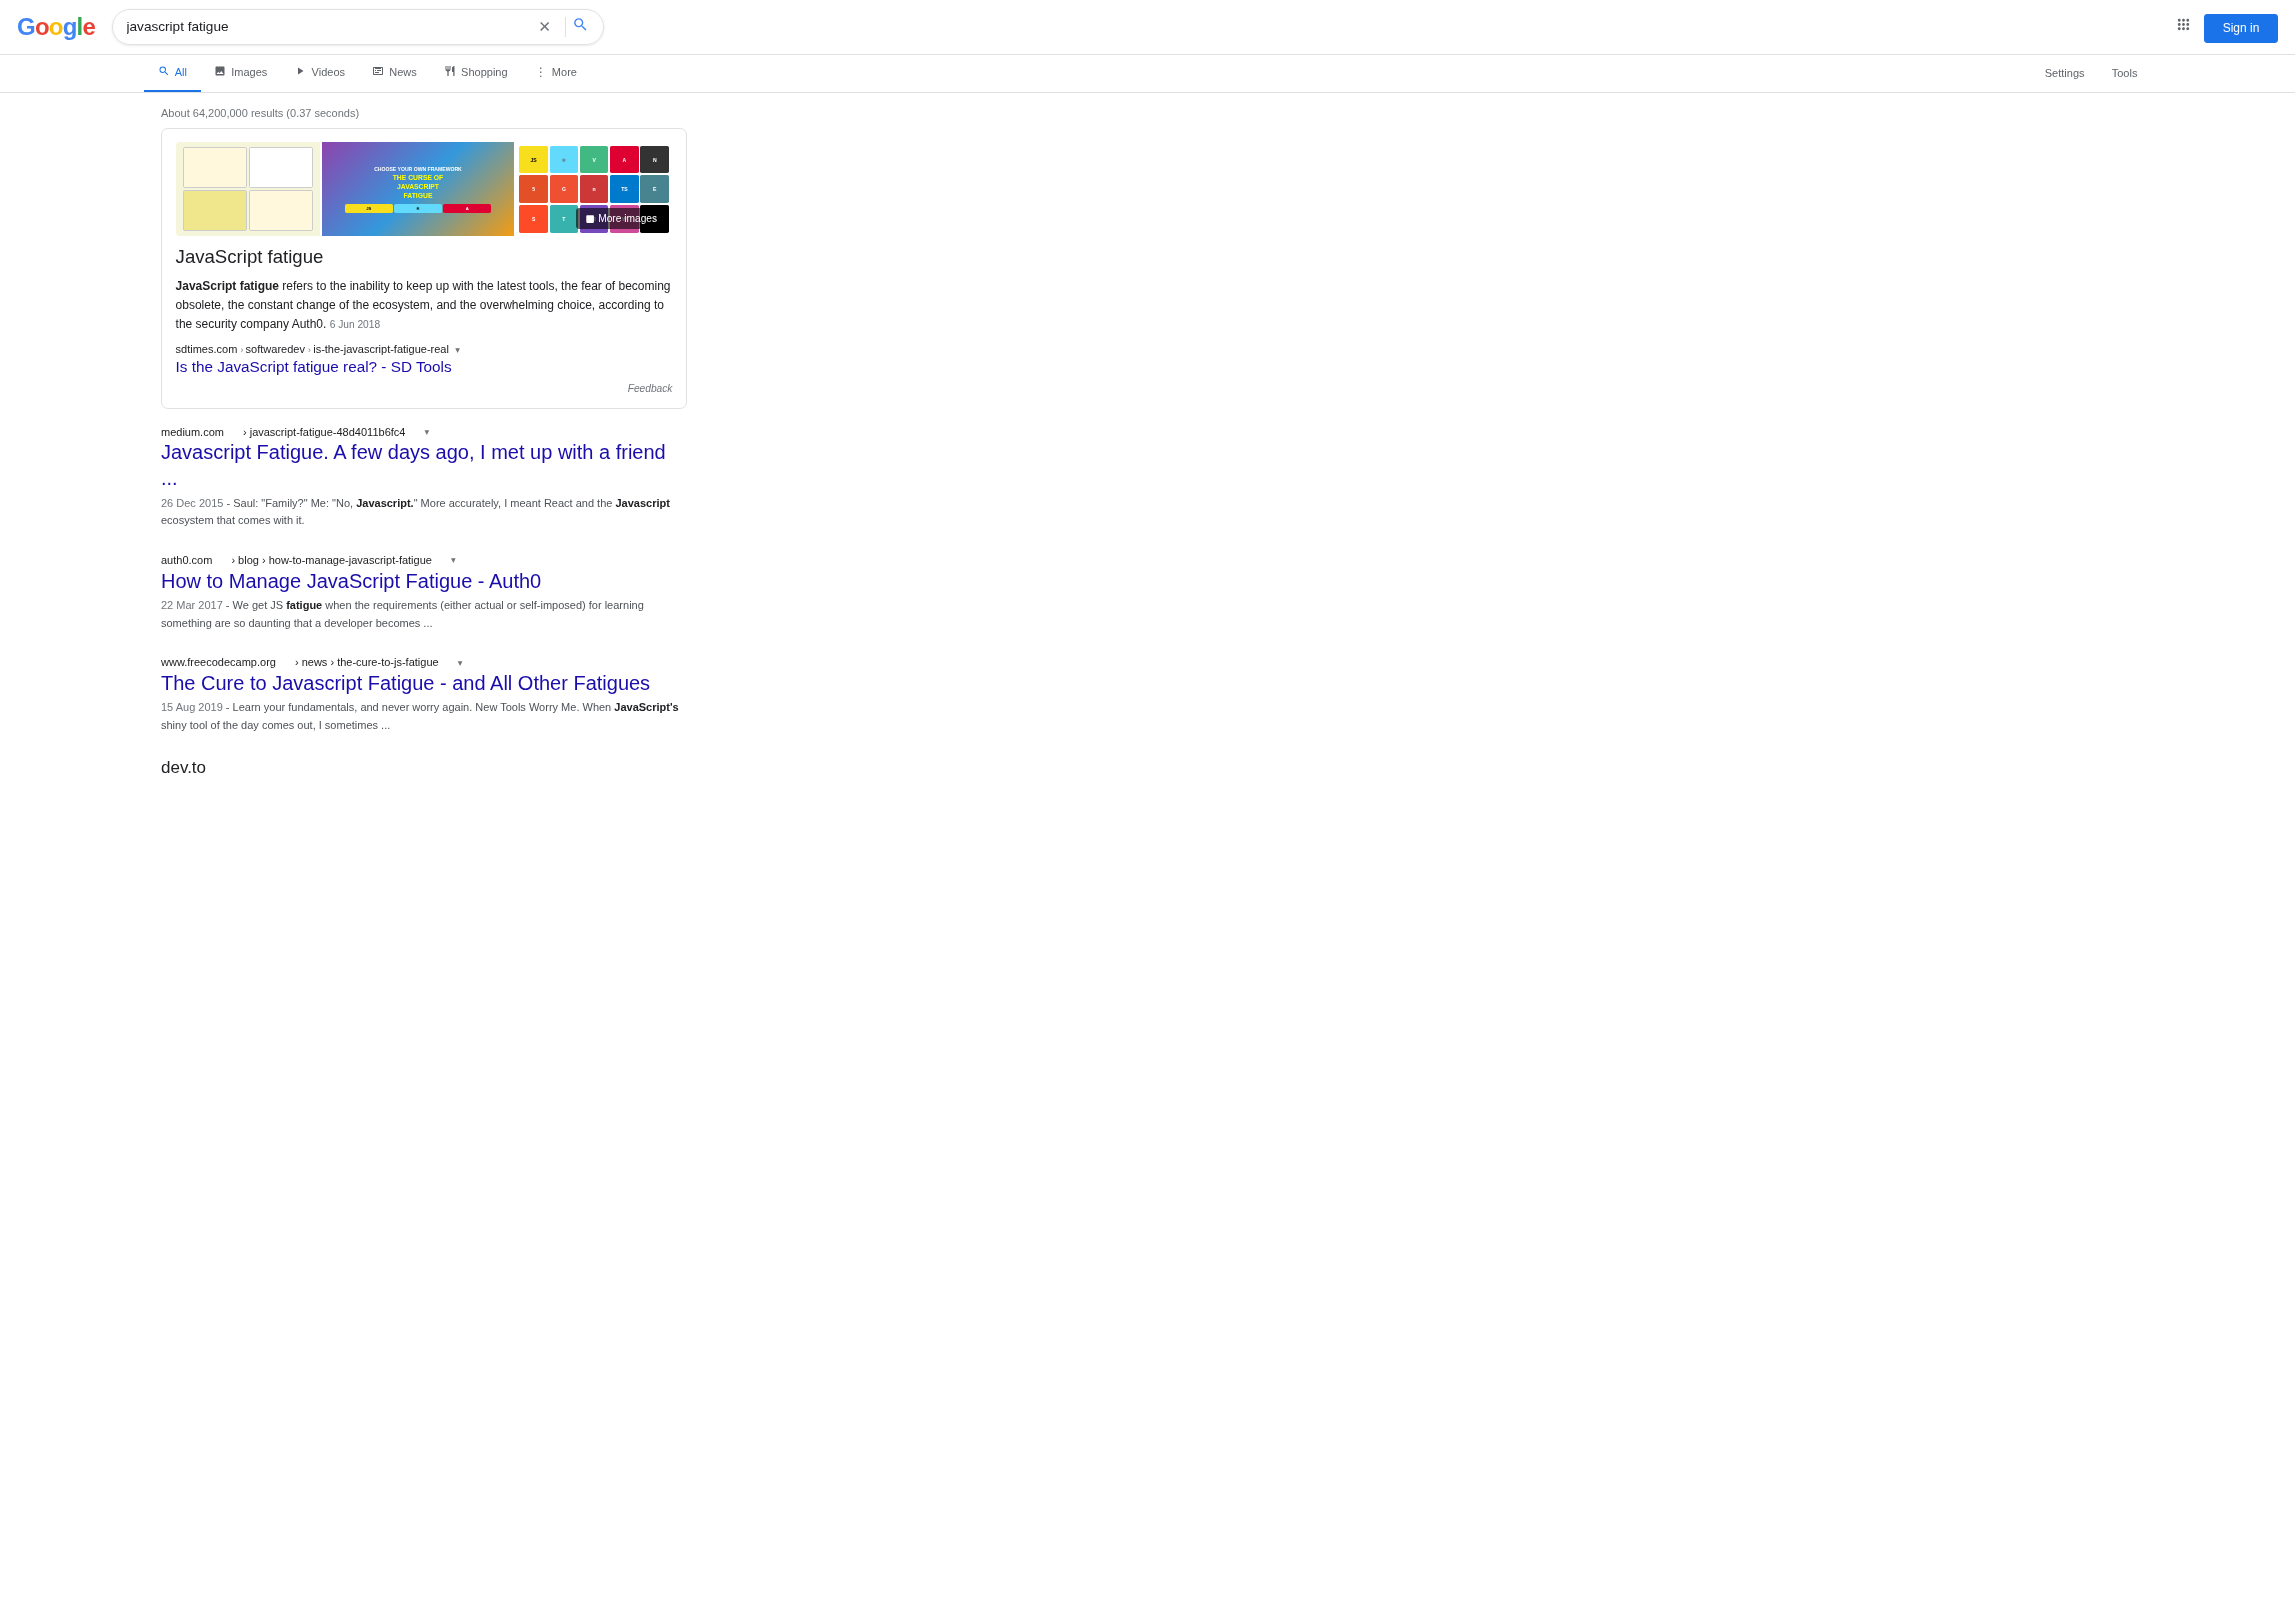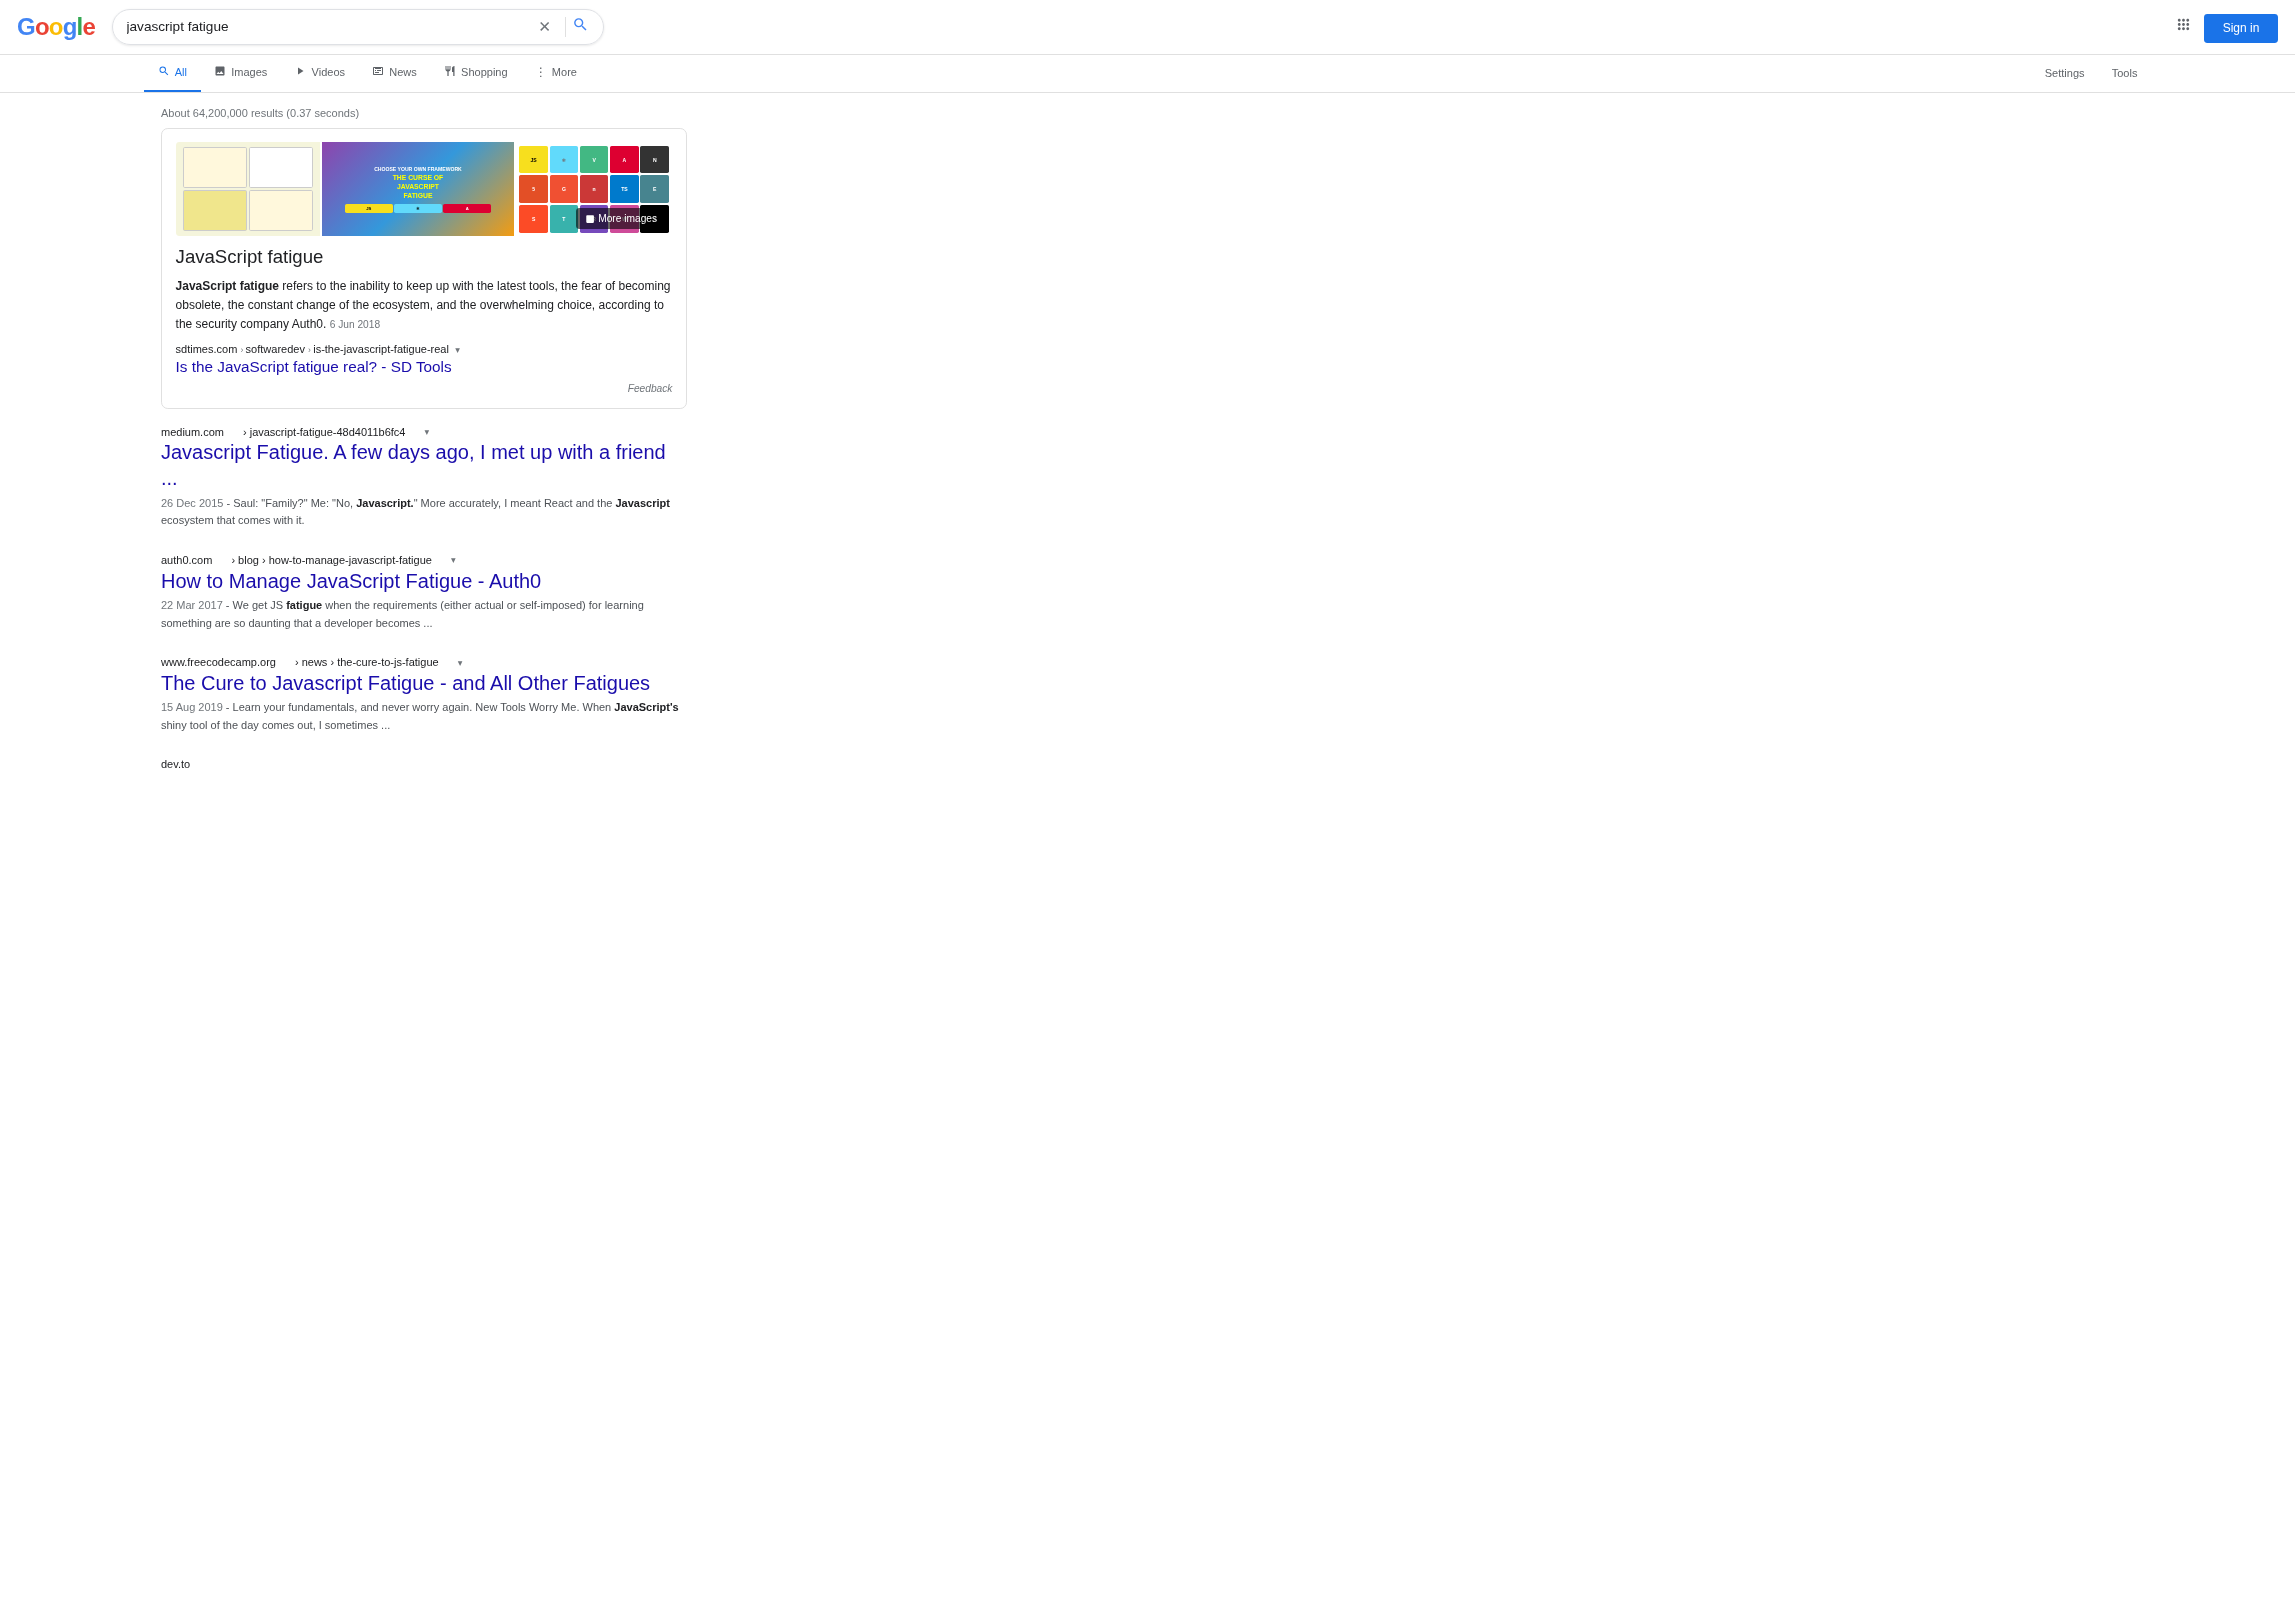--- a/index.html
+++ b/index.html
@@ -491,19 +491,19 @@
       </div>
       <a class="result-title" href="#">The Cure to Javascript Fatigue - and All Other Fatigues</a>
       <div class="result-snippet">
         <span class="result-date">15 Aug 2019</span>
         <span> - Learn your fundamentals, and never worry again. New Tools Worry Me. When <strong>JavaScript's</strong> shiny tool of the day comes out, I sometimes ...</span>
       </div>
     </div>
 
     <div class="search-result" style="overflow:hidden; height:25.4px;">
       <div class="result-source">
-        <span style="color:#202124; font-size:11px;">dev.to</span>
+        <span style="color:#202124; font-size:17px;">dev.to</span>
       </div>
     </div>
 
   </div>
 </div>
 
 
 </body></html>

